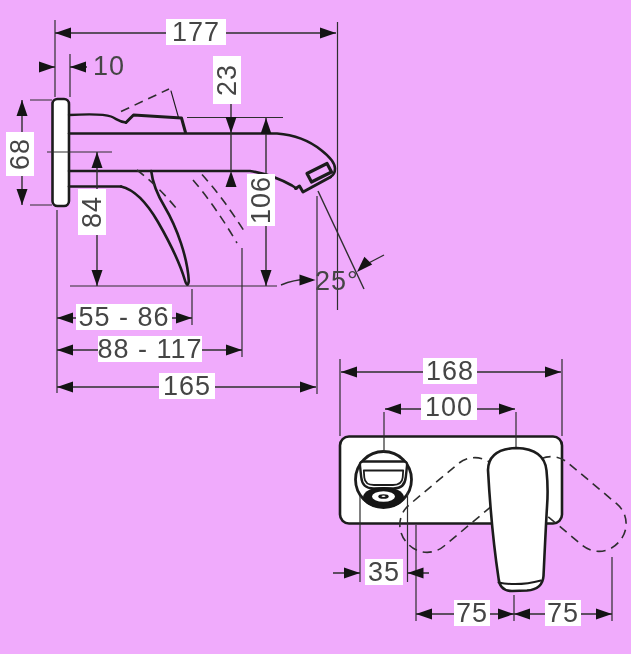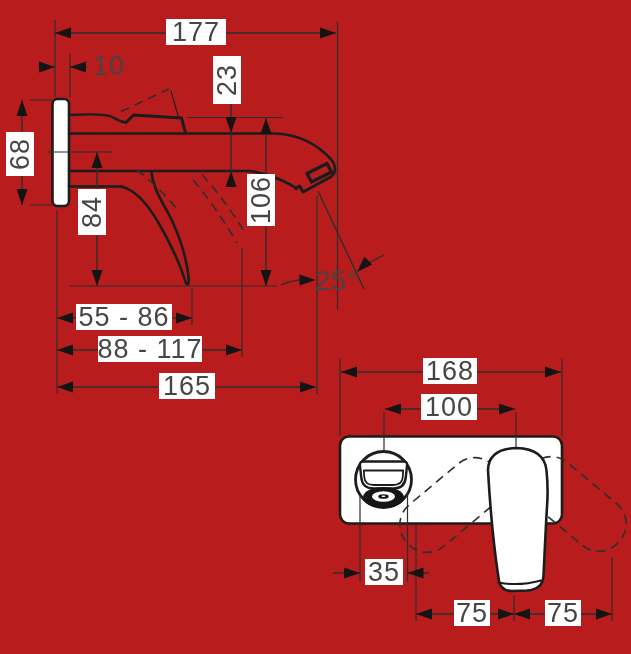--- a/index.html
+++ b/index.html
@@ -1,16 +1,16 @@
 <!DOCTYPE html>
 <html><head>
 <meta charset="utf-8">
 <style>
   html,body { margin:0; padding:0; background:#ffffff; }
-  .stage { position:relative; width:631px; height:654px; background:#b91c1c; overflow:hidden; }
+  .stage { position:relative; width:631px; height:654px; background:#f0abfc; overflow:hidden; }
   svg { display:block; }
   .art   { stroke:#1c1c1c; fill:none; stroke-linecap:round; stroke-linejoin:round; }
   .art-f { stroke:#1c1c1c; fill:#ffffff; stroke-linecap:round; stroke-linejoin:round; }
   .dimline { stroke:#2e2e2e; stroke-width:1.4; fill:none; }
   .extline { stroke:#2e2e2e; stroke-width:1.2; fill:none; }
   .dashes  { stroke:#2e2e2e; stroke-width:1.6; fill:none; stroke-dasharray:9 6; }
   .arrow   { fill:#141414; stroke:none; }
   .lblbg   { fill:#ffffff; stroke:none; }
   .dim     { font-family:"Liberation Sans", sans-serif; font-size:27px; fill:#454545;
              letter-spacing:1px; text-anchor:middle; }

